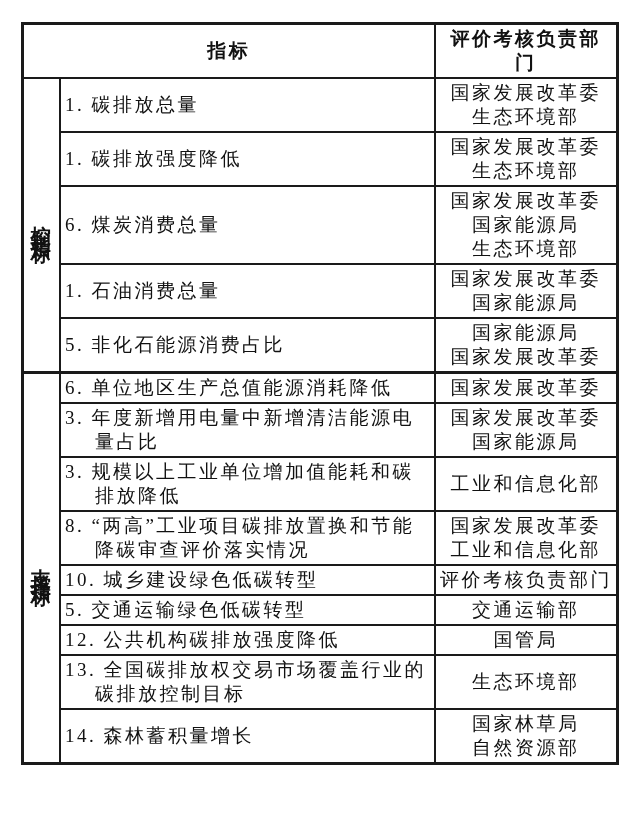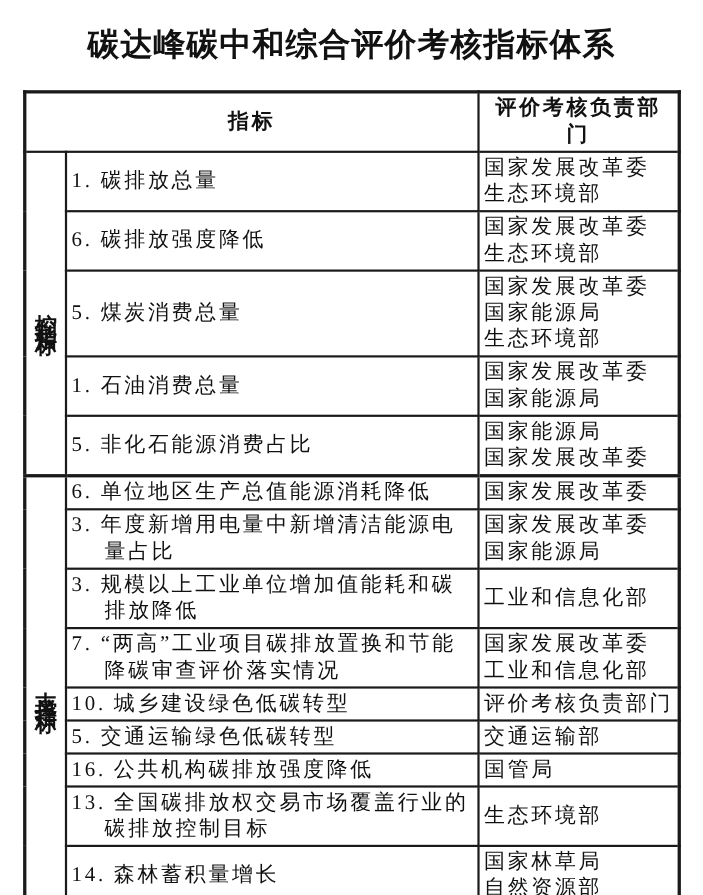--- a/index.html
+++ b/index.html
@@ -58,29 +58,28 @@
     font-size: 20px;
     letter-spacing: 6px;
     line-height: 1;
   }
   td.ind-cell { padding: 3px 6px 3px 12px; }
   .ind-text {
     display: block;
     padding-left: 30px;
     text-indent: -30px;
   }
-  td.dept-cell { padding: 3px 4px 3px 8px; }
+  td.dept-cell { padding: 3px 4px 3px 8px; text-align: center; }
   .dept-line { white-space: nowrap; }
 </style>
 </head>
 <body>
 
 <div class="page">
 
-  <h1 class="doc-title">碳达峰碳中和综合评价考核指标体系</h1>
 
   <table class="indicator-table">
     <colgroup>
       <col style="width:38px">
       <col style="width:375px">
       <col style="width:182px">
     </colgroup>
     <thead>
       <tr>
         <th colspan="2">指标</th>
@@ -96,30 +95,30 @@
         <td class="ind-cell">
           <span class="ind-text">1. 碳排放总量</span>
         </td>
         <td class="dept-cell">
           <div class="dept-line">国家发展改革委</div>
           <div class="dept-line">生态环境部</div>
         </td>
       </tr>
       <tr>
         <td class="ind-cell">
-          <span class="ind-text">6. 碳排放强度降低</span>
-        </td>
-        <td class="dept-cell">
-          <div class="dept-line">国家发展改革委</div>
-          <div class="dept-line">生态环境部</div>
-        </td>
-      </tr>
-      <tr>
-        <td class="ind-cell">
-          <span class="ind-text">5. 煤炭消费总量</span>
+          <span class="ind-text">1. 碳排放强度降低</span>
+        </td>
+        <td class="dept-cell">
+          <div class="dept-line">国家发展改革委</div>
+          <div class="dept-line">生态环境部</div>
+        </td>
+      </tr>
+      <tr>
+        <td class="ind-cell">
+          <span class="ind-text">6. 煤炭消费总量</span>
         </td>
         <td class="dept-cell">
           <div class="dept-line">国家发展改革委</div>
           <div class="dept-line">国家能源局</div>
           <div class="dept-line">生态环境部</div>
         </td>
       </tr>
       <tr>
         <td class="ind-cell">
           <span class="ind-text">1. 石油消费总量</span>
@@ -162,21 +161,21 @@
       <tr>
         <td class="ind-cell">
           <span class="ind-text">3. 规模以上工业单位增加值能耗和碳排放降低</span>
         </td>
         <td class="dept-cell">
           <div class="dept-line">工业和信息化部</div>
         </td>
       </tr>
       <tr>
         <td class="ind-cell">
-          <span class="ind-text">7. “两高”工业项目碳排放置换和节能降碳审查评价落实情况</span>
+          <span class="ind-text">8. “两高”工业项目碳排放置换和节能降碳审查评价落实情况</span>
         </td>
         <td class="dept-cell">
           <div class="dept-line">国家发展改革委</div>
           <div class="dept-line">工业和信息化部</div>
         </td>
       </tr>
       <tr>
         <td class="ind-cell">
           <span class="ind-text">10. 城乡建设绿色低碳转型</span>
         </td>
@@ -187,21 +186,21 @@
       <tr>
         <td class="ind-cell">
           <span class="ind-text">5. 交通运输绿色低碳转型</span>
         </td>
         <td class="dept-cell">
           <div class="dept-line">交通运输部</div>
         </td>
       </tr>
       <tr>
         <td class="ind-cell">
-          <span class="ind-text">16. 公共机构碳排放强度降低</span>
+          <span class="ind-text">12. 公共机构碳排放强度降低</span>
         </td>
         <td class="dept-cell">
           <div class="dept-line">国管局</div>
         </td>
       </tr>
       <tr>
         <td class="ind-cell">
           <span class="ind-text">13. 全国碳排放权交易市场覆盖行业的碳排放控制目标</span>
         </td>
         <td class="dept-cell">

